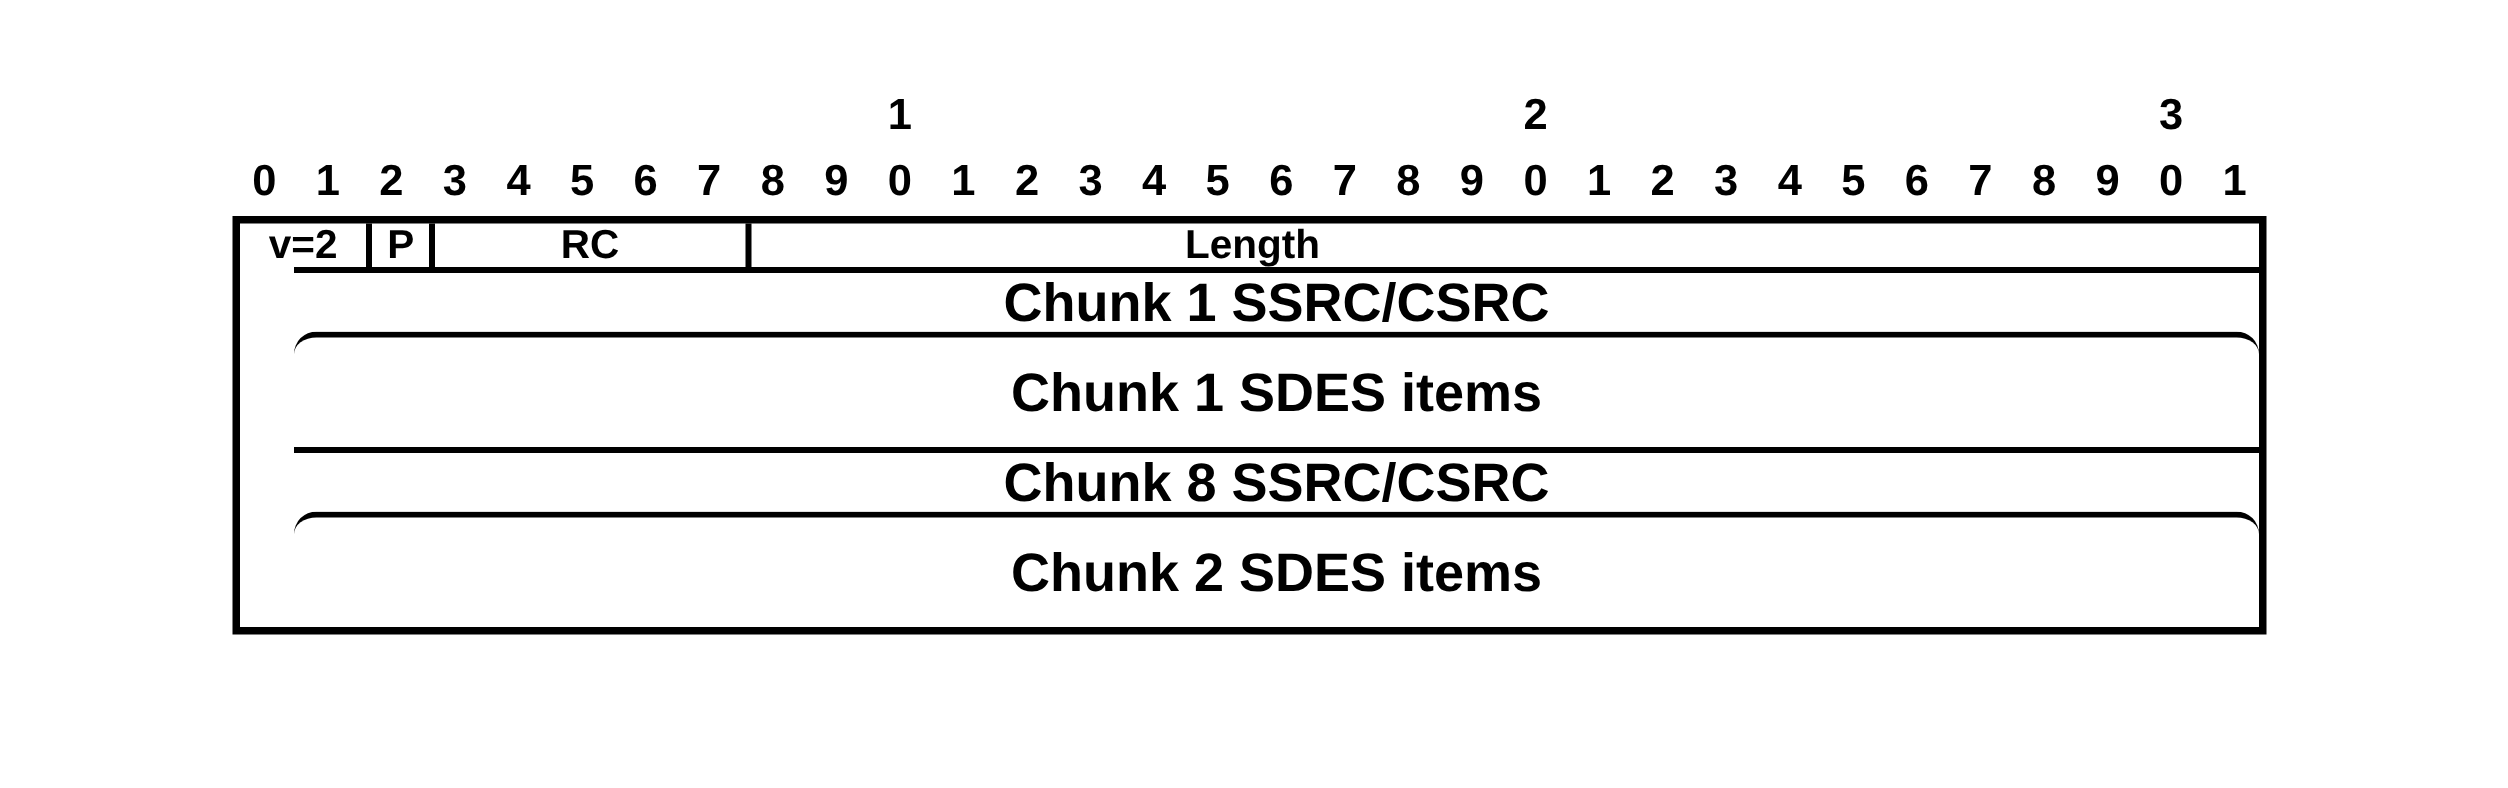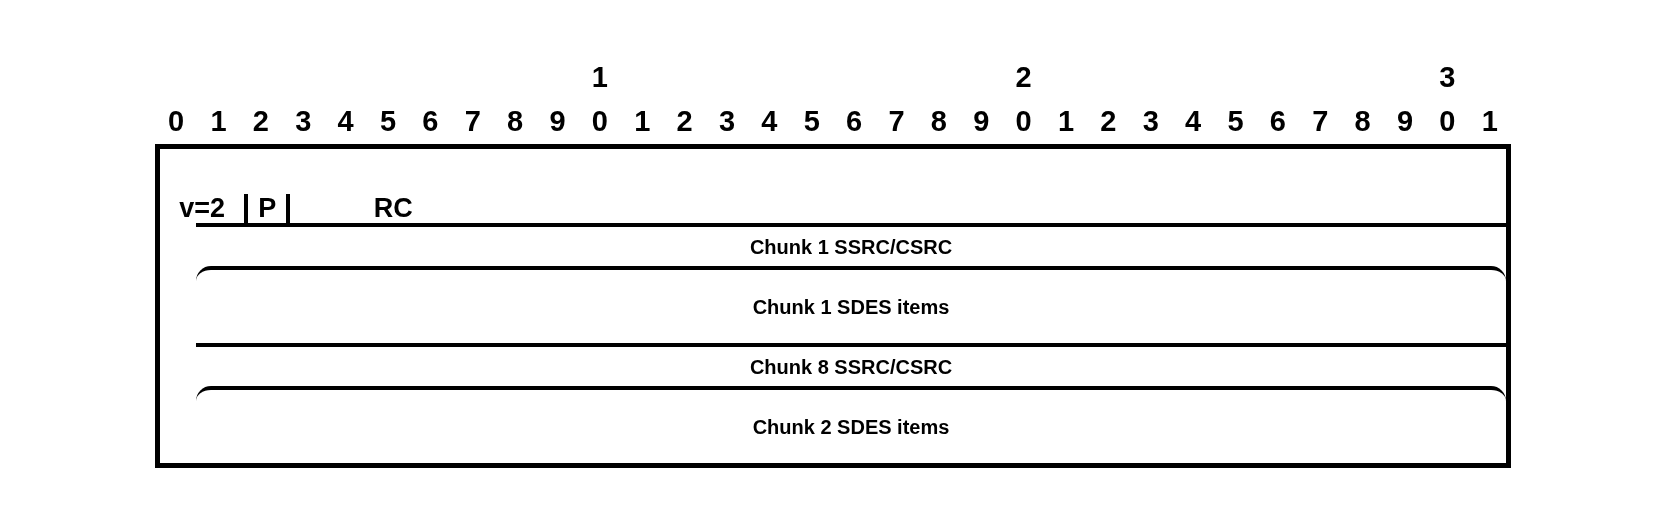--- a/index.html
+++ b/index.html
@@ -14,30 +14,30 @@
   .ruler-row { display:flex; width:100%; }
   .ruler-row.tens { height:42px; }
   .ruler-row.ones { height:46px; }
   .ruler-cell {
     flex:1 0 0; display:flex; align-items:center; justify-content:center;
     font-size:29px; font-weight:700; color:var(--text); line-height:1;
   }
   .packet {
     border:5px solid var(--line); background:var(--bg); width:100%;
   }
-  .header-row { display:flex; height:29px;margin-top:45px; }
+  .header-row { display:flex; height:29px; }
   .field {
     display:flex; align-items:center; justify-content:center;
     font-size:27px; font-weight:700; color:var(--text); line-height:1;
   }
   .field + .field { border-left:4px solid var(--line); }
   .prow {
     border-top:4px solid var(--line);
     display:flex; align-items:center; justify-content:center;
-    font-size:20px; font-weight:700; color:var(--text); line-height:1;margin-left:36px;
+    font-size:36px; font-weight:700; color:var(--text); line-height:1;margin-left:36px;
   }
   .prow.single { height:43px; }
   .prow.double { height:77px;border-radius:15px; }
 </style>
 </head>
 <body>
 
 <div class="canvas">
   <div class="diagram">
     <div class="ruler-row tens">
@@ -106,20 +106,21 @@
         <div class="ruler-cell">8</div>
         <div class="ruler-cell">9</div>
         <div class="ruler-cell">0</div>
         <div class="ruler-cell">1</div>
       </div>
     <div class="packet">
       <div class="header-row">
           <div class="field" style="width: calc(6.25%);">v=2</div>
           <div class="field" style="width: calc(3.125%);">P</div>
           <div class="field" style="width: calc(15.625%);">RC</div>
+          <div class="field" style="width: calc(50%);">Length</div>
         </div>
       <div>
           <div class="prow single">Chunk 1 SSRC/CSRC</div>
           <div class="prow double">Chunk 1 SDES items</div>
           <div class="prow single">Chunk 8 SSRC/CSRC</div>
           <div class="prow double">Chunk 2 SDES items</div>
         </div>
     </div>
   </div>
 </div>

